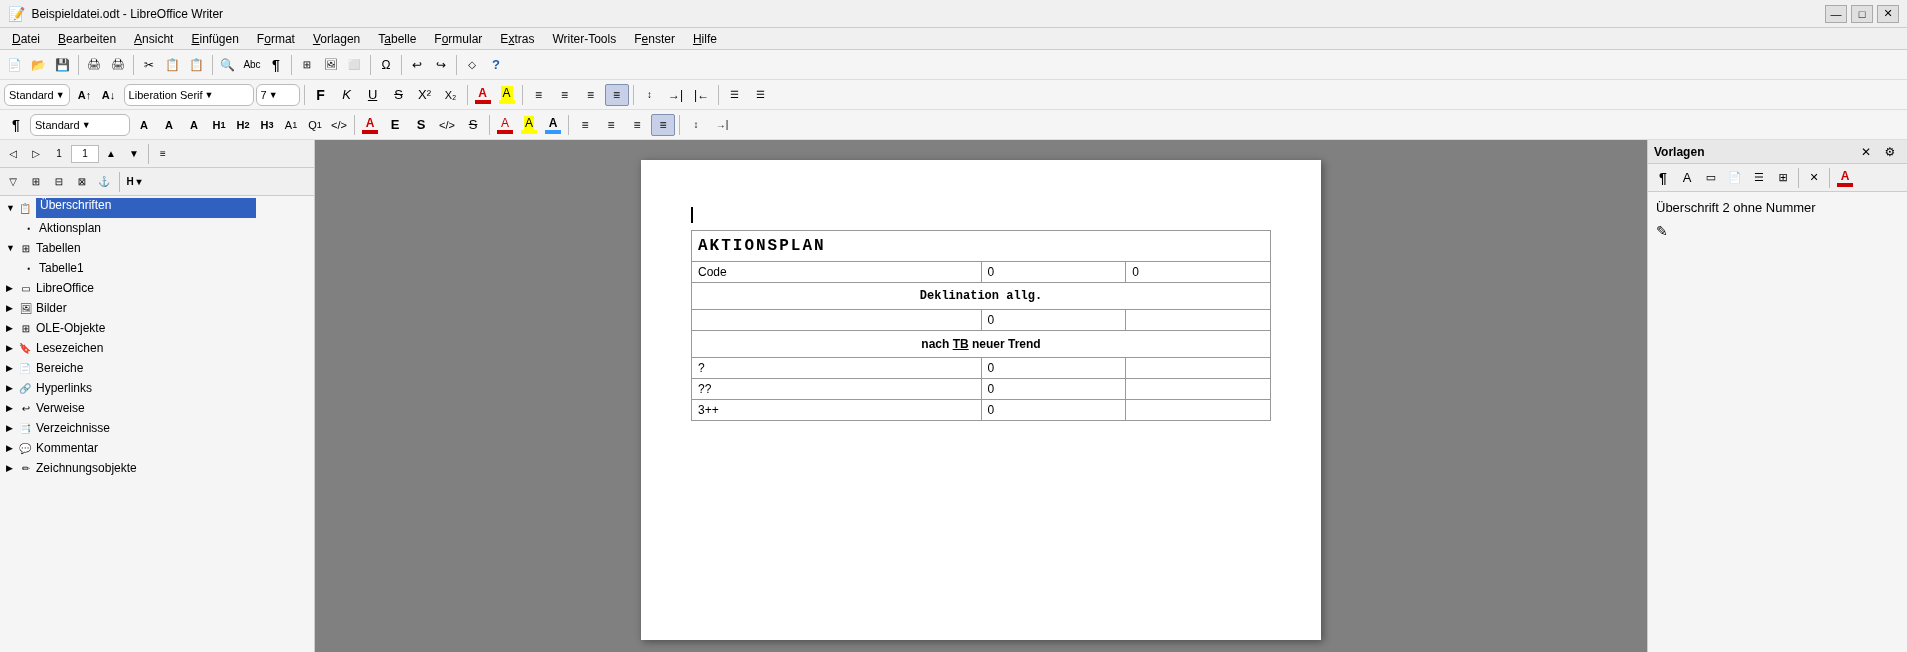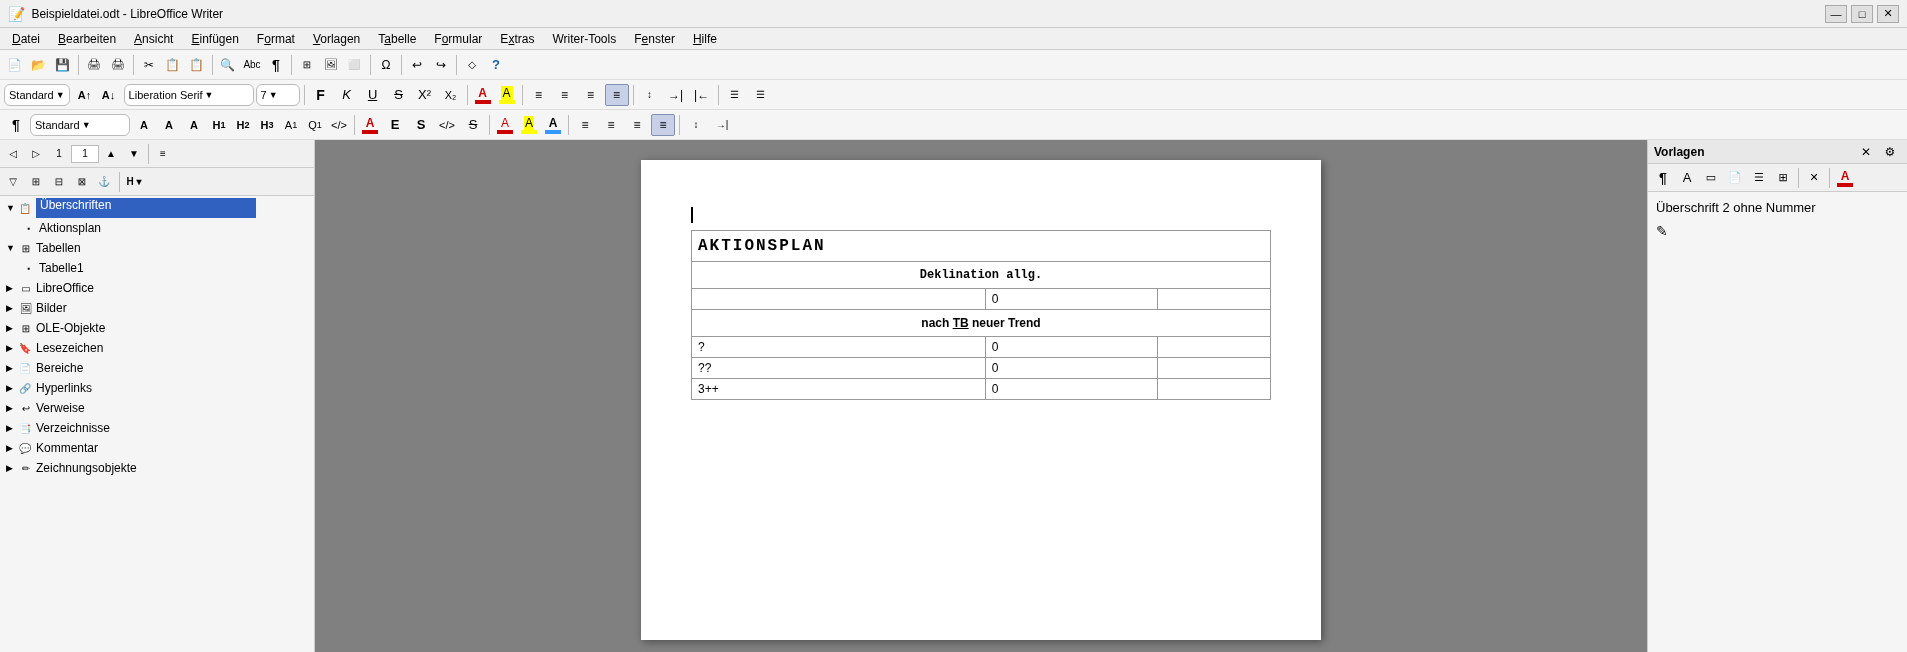--- a/index.html
+++ b/index.html
@@ -493,20 +493,25 @@
 
       <table class="doc-table">
 
         <tbody>
             <tr>
           <td class="heading-cell" colspan="3">
             <span>AKTIONSPLAN</span>
           </td>
         </tr>
 
+        <tr class="code-row">
+          <td style="width:50%; border:1px solid #999; padding:3px 6px;">Code</td>
+          <td style="width:25%; border:1px solid #999; padding:3px 6px;">0</td>
+          <td style="width:25%; border:1px solid #999; padding:3px 6px;">0</td>
+        </tr>
 
         <tr>
           <td colspan="3" class="section-heading" style="border:1px solid #999; padding:6px; text-align:center; font-weight:bold;">Deklination allg.</td>
         </tr>
 
 
         <tr>
           <td style="border:1px solid #999; padding:3px 6px;"></td>
           <td style="border:1px solid #999; padding:3px 6px;">0</td>
           <td style="border:1px solid #999; padding:3px 6px;"></td>

